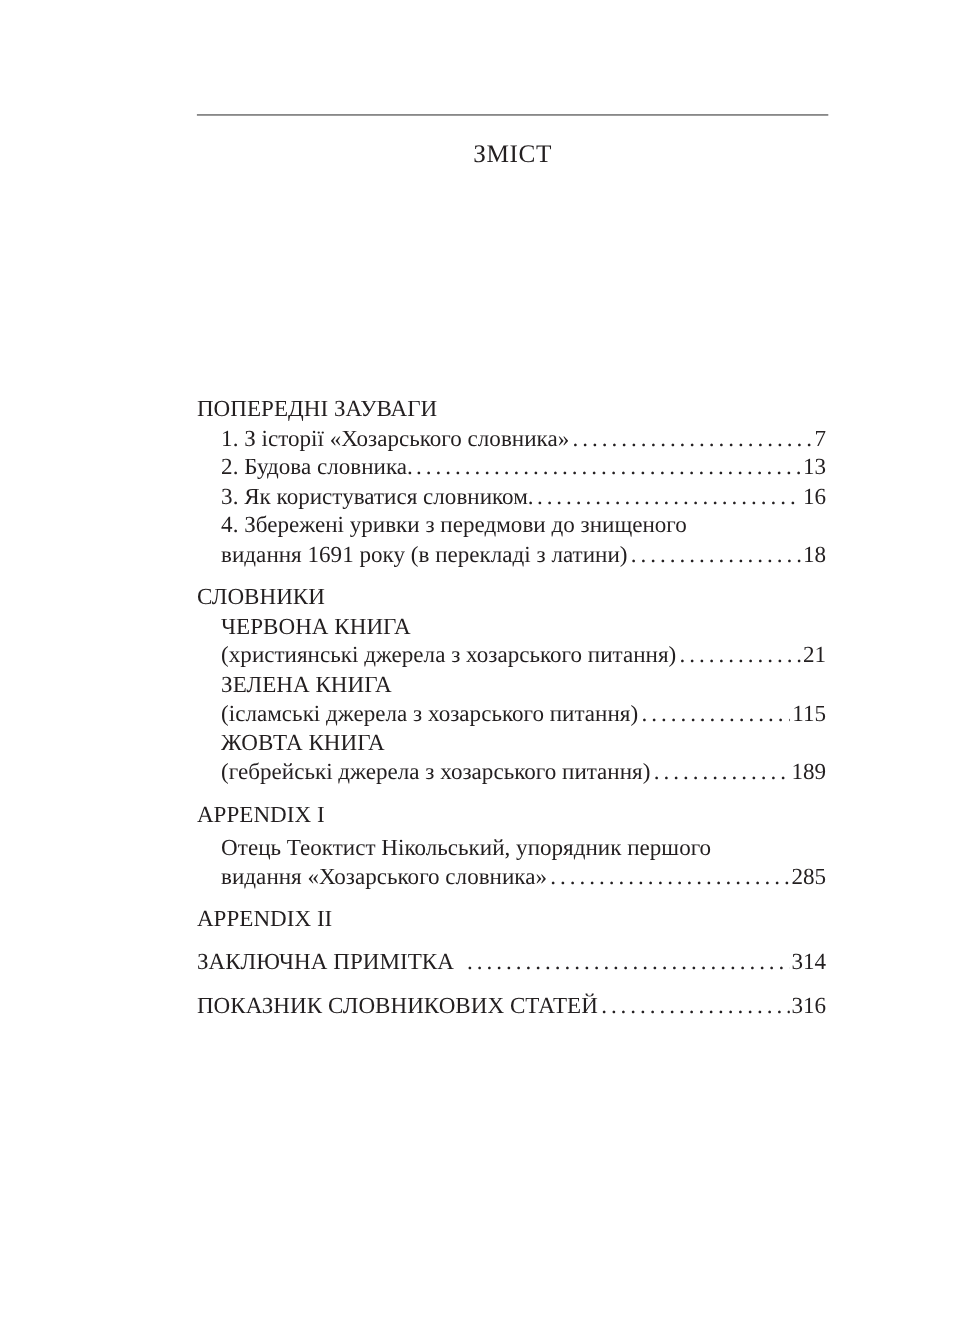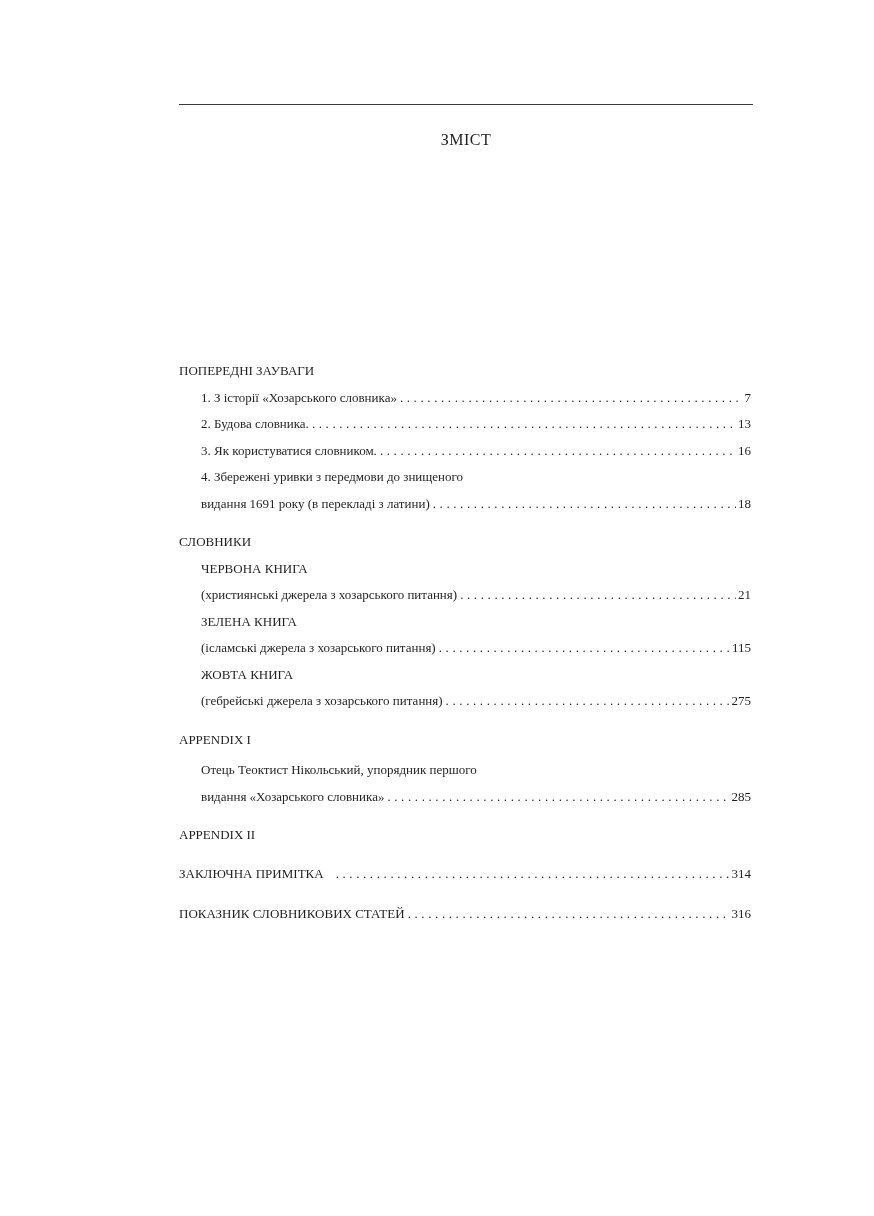--- a/index.html
+++ b/index.html
@@ -22,30 +22,30 @@
       width: 574px;
       height: 0;
       border-top: 1.5px solid #3a3a3a;
     }
     .page-title {
       position: absolute;
       left: 179px;
       width: 574px;
       top: 125px;
       text-align: center;
-      font-size: 16px;
+      font-size: 23px;
       letter-spacing: 0.5px;
       line-height: 30px;
     }
     .toc {
       position: absolute;
       left: 179px;
       top: 358px;
       width: 572px;
-      font-size: 13px;
+      font-size: 21px;
       line-height: 26.5px;
     }
     .section-head {
       margin: 0;
       white-space: nowrap;
     }
     .entry {
       padding-left: 22px;
     }
     .line {
@@ -138,21 +138,21 @@
         <span class="pg">115</span>
       </div>
     </div>
     <div class="entry">
       <div class="line">
         <span class="txt">ЖОВТА КНИГА</span>
       </div>
       <div class="line">
         <span class="txt">(гебрейські джерела з хозарського питання)</span>
         <span class="dots"></span>
-        <span class="pg">275</span>
+        <span class="pg">189</span>
       </div>
     </div>
   </div>
 
   <div class="group">
     <div class="section-head">APPENDIX I</div>
     <div class="entry" style="margin-top:4px;">
       <div class="line">
         <span class="txt">Отець Теоктист Нікольський, упорядник першого</span>
       </div>

